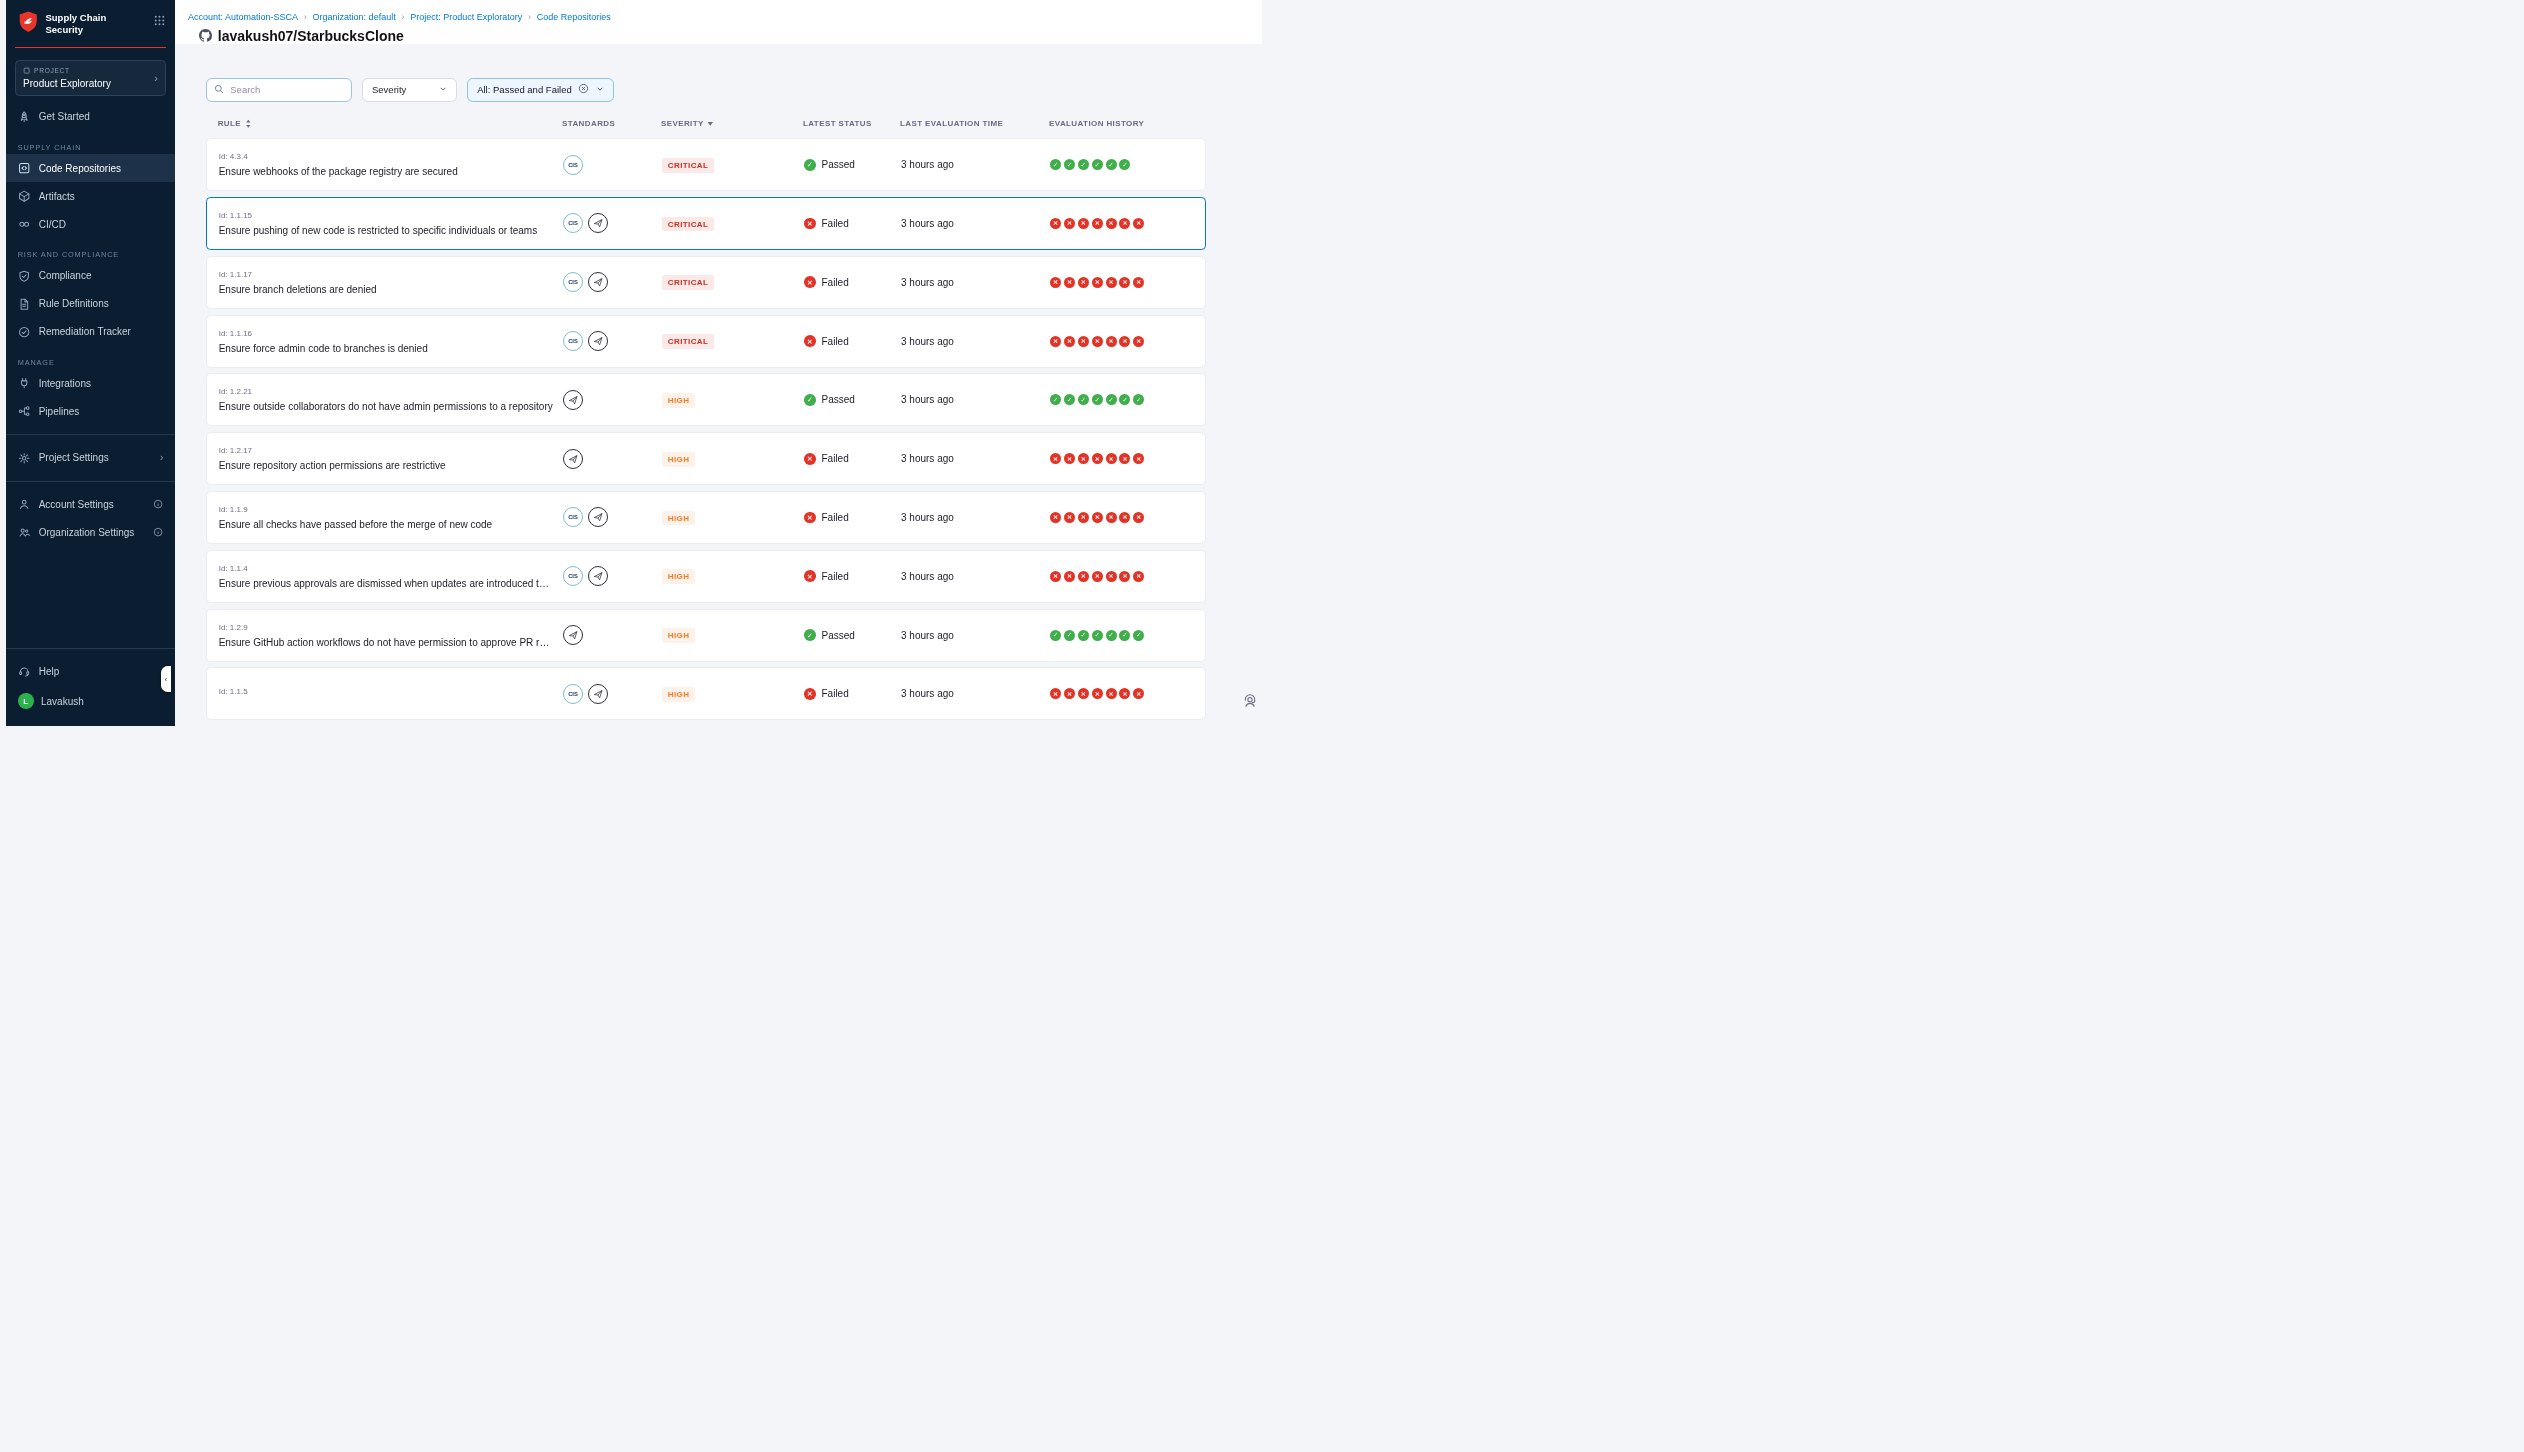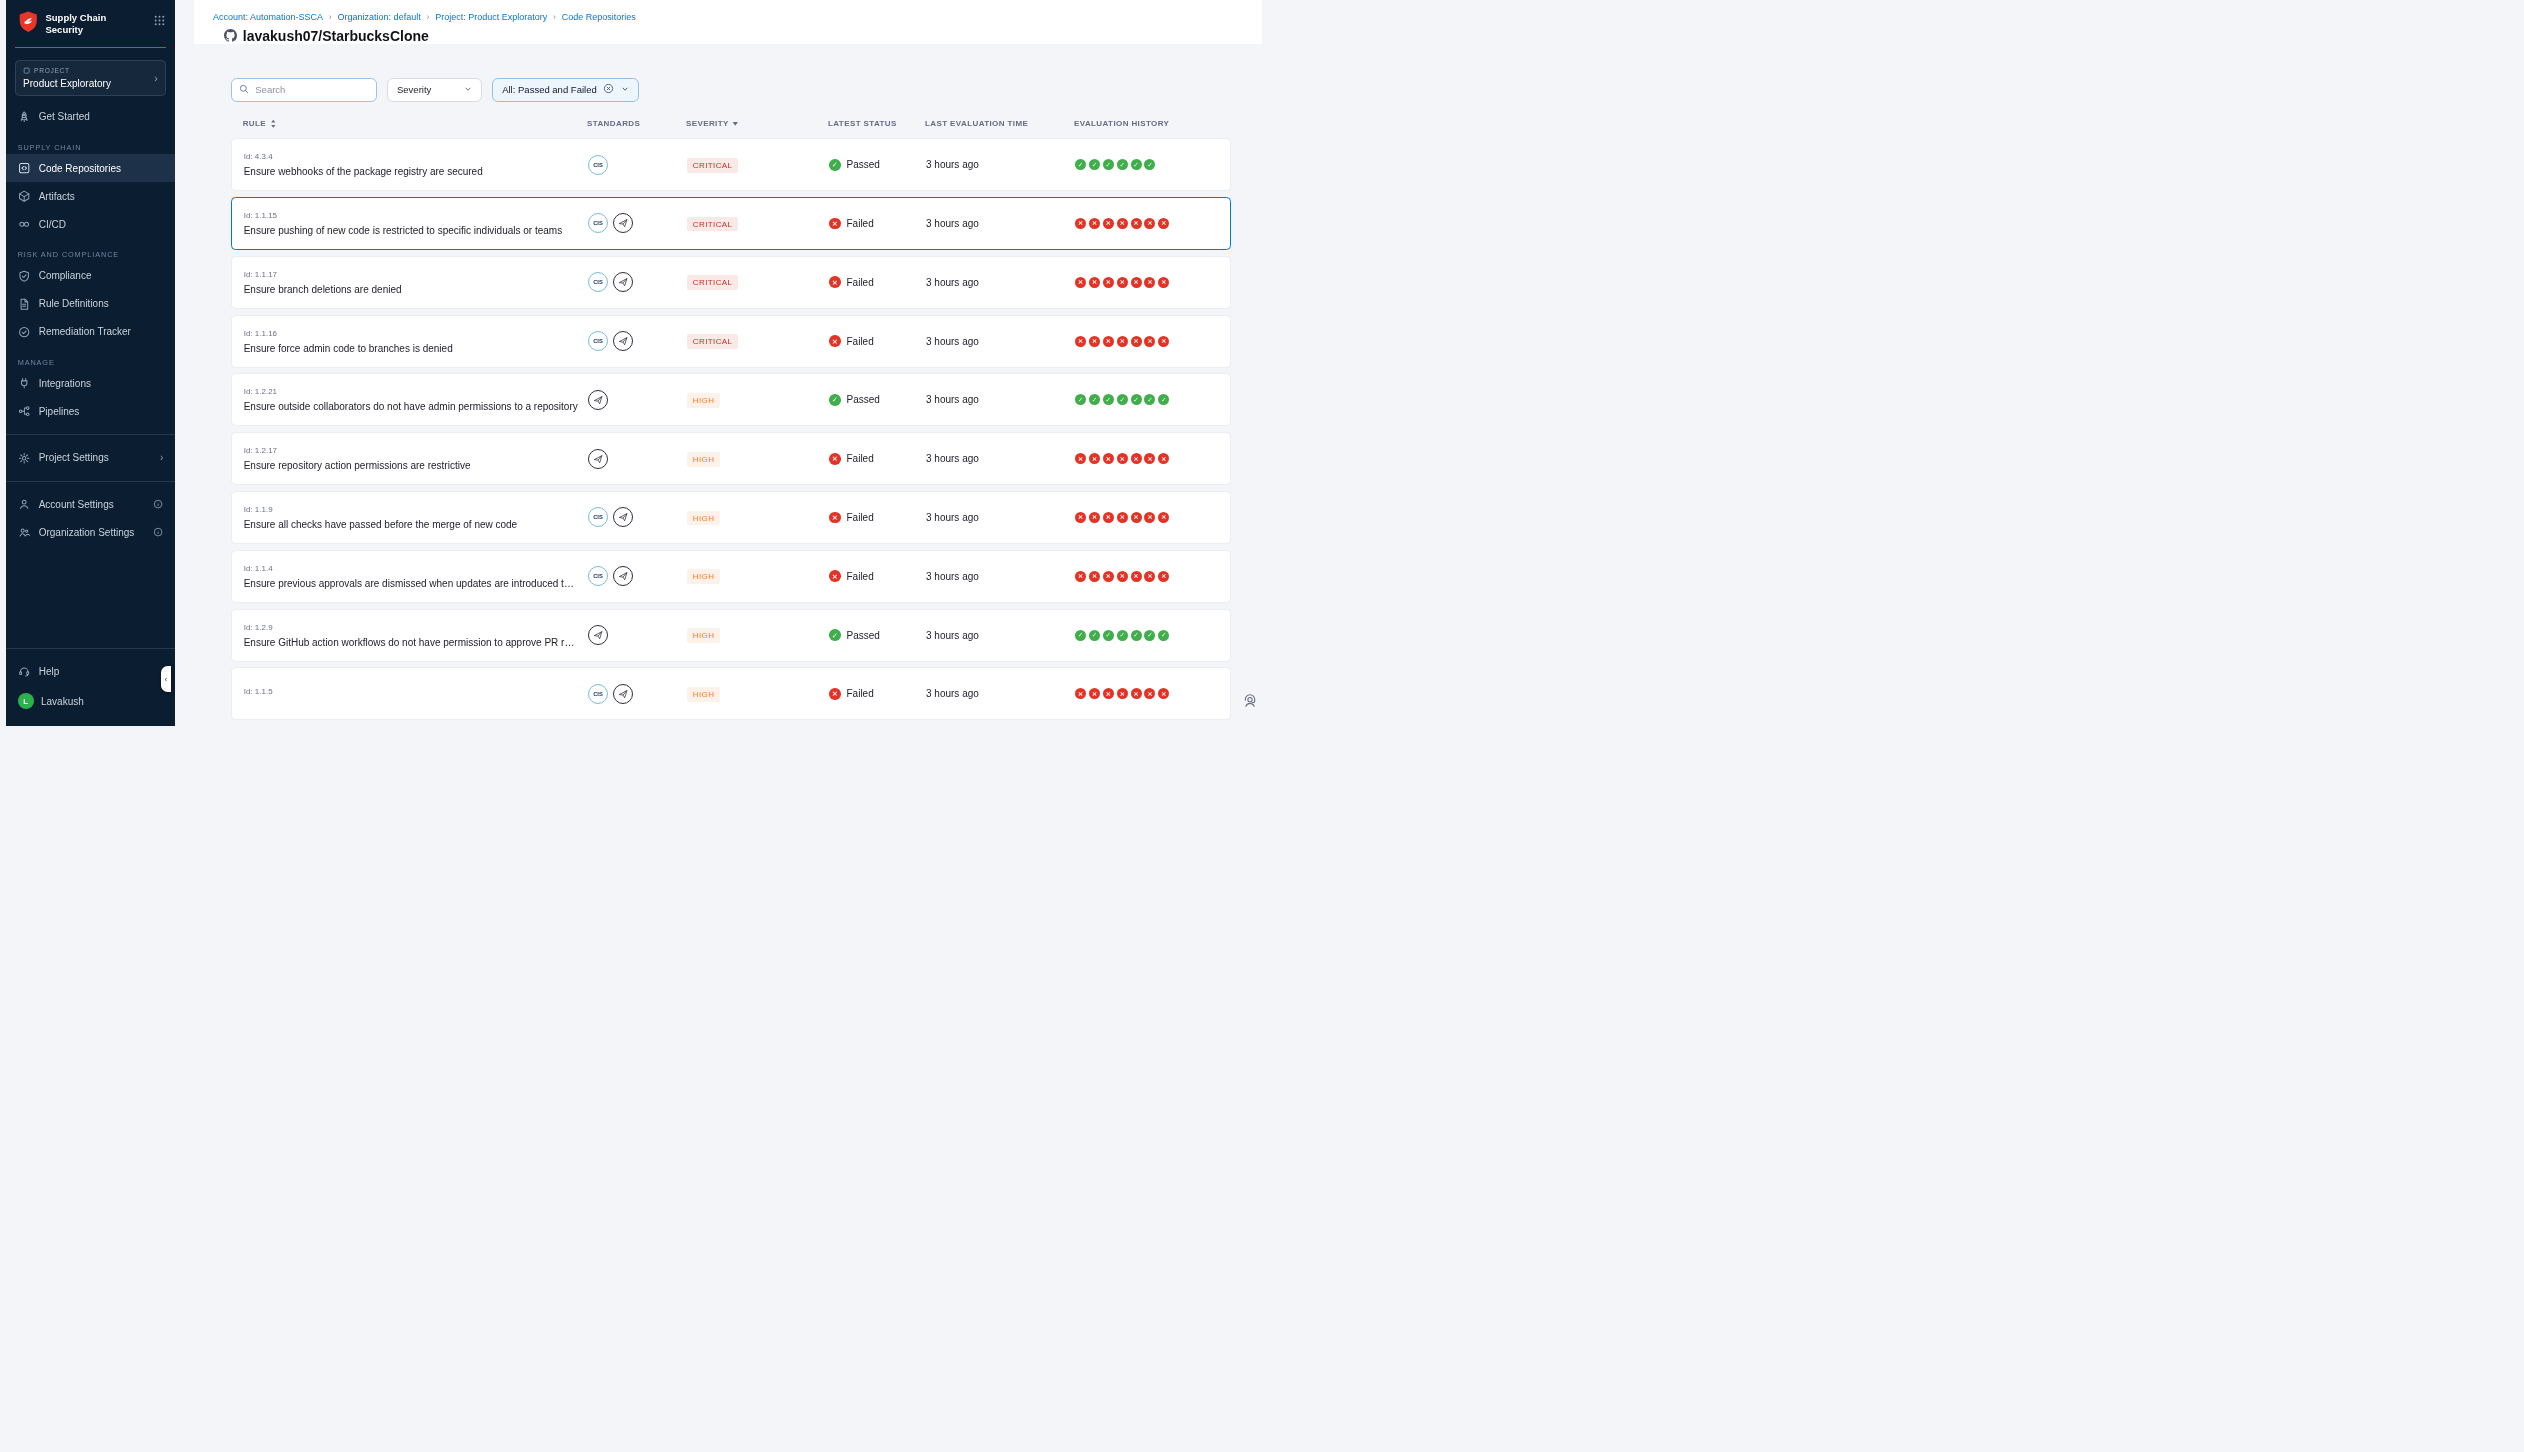--- a/index.html
+++ b/index.html
@@ -24,21 +24,21 @@
   .nicon svg { stroke:#8fa3b7; fill:none; stroke-width:1.3; stroke-linecap:round; stroke-linejoin:round; }
   .section-label { margin:11.7px 11.7px 2.9px 11.7px; font-size:7.3px; letter-spacing:0.9px; color:#6e87a0; }
   .side-divider { height:0.7px; background:#24384e; margin:8.8px 0; }
   .right-adorn { margin-left:auto; display:flex; align-items:center; color:#8ea4b8; }
   .spacer { flex:1; }
   .user-row { height:32px; display:flex; align-items:center; gap:7.3px; padding:0 11.7px; font-size:10px; cursor:pointer; margin-bottom:8.8px; }
   .avatar { width:16px; height:16px; border-radius:50%; background:#2bb24c; color:#fff; font-size:8px; font-weight:bold; display:flex; align-items:center; justify-content:center; }
   .collapse-tab { position:absolute; left:161px; top:666px; width:9.5px; height:26px; background:#fff; border-radius:6.6px 0 0 6.6px; box-shadow:0 0.7px 2.9px rgba(0,0,0,0.35); display:flex; align-items:center; justify-content:center; font-size:8px; color:#333; cursor:pointer; z-index:6; }
 
   
-  .main { position:absolute; left:169px; top:0; width:1093px; height:726px;margin-left:25px; }
+  .main { position:absolute; left:169px; top:0; width:1093px; height:726px; }
   .topbar { background:#fff; padding-top:11.7px; }
   .breadcrumbs { padding-left:19px; font-size:9px; display:flex; align-items:center; gap:5.8px; }
   .crumb { color:#0278d5; cursor:pointer; }
   .crumb-sep { color:#9293ab; font-size:8.8px; }
   .title-row { padding-left:30px; margin-top:6.6px; display:flex; align-items:center; gap:5.8px; }
   .page-title { font-size:14px; font-weight:bold; color:#121216; }
   .tabs { margin-top:11px; padding-left:42px; display:flex; gap:28px; border-bottom:0.7px solid #d9dae5; }
   .tab { font-size:10.2px; color:#3f425e; padding-bottom:9.5px; cursor:pointer; position:relative; }
   .tab.active { color:#15152e; font-weight:bold; }
   .tab.active::after { content:""; position:absolute; left:-4.4px; right:-4.4px; bottom:-0.7px; height:2.2px; background:#0278d5; border-radius:1.5px; }
@@ -57,21 +57,21 @@
   .th:first-child { padding-left:11.7px; }
   .rows { width:1000px; margin-top:9.5px; }
   .rule-row { background:#fff; border:0.7px solid #ebedf4; border-radius:4.4px; height:53px; margin-bottom:5.8px; cursor:pointer; }
   .rule-row.selected { border:1.1px solid #0278d5; }
   .rule-cell { padding-left:11.7px; }
   .rule-id { font-size:8px; color:#6d6f87; margin-bottom:5.1px; }
   .rule-title { font-size:10px; color:#22222e; white-space:nowrap; overflow:hidden; text-overflow:ellipsis; padding-right:10.2px; }
   .standards-cell { display:flex; gap:5.1px; align-items:center; }
   .badge-cis { width:20px; height:20px; border-radius:50%; background:#fff; border:1.1px solid #7bbdd4; color:#17335c; font-size:5.8px; font-weight:bold; display:flex; align-items:center; justify-content:center; }
   .badge-scorecard { width:20px; height:20px; border-radius:50%; background:#fff; border:1.1px solid #2f3038; display:flex; align-items:center; justify-content:center; }
-  .sev-badge { display:inline-block; padding:2.9px 5.8px; border-radius:2px; font-size:8px; font-weight:normal; letter-spacing:0.4px; }
+  .sev-badge { display:inline-block; padding:2.9px 5.8px; border-radius:2px; font-size:8px; font-weight:bold; letter-spacing:0.4px; }
   .sev-badge.critical { color:#cb2e22; background:#fbe9e7; }
   .sev-badge.high { color:#ff7a21; background:#fdf2ea; }
   .status-cell { display:flex; align-items:center; gap:5.8px; font-size:10px; color:#22222e; }
   .dot { width:11.7px; height:11.7px; border-radius:50%; color:#fff; font-size:7.3px; font-weight:bold; display:inline-flex; align-items:center; justify-content:center; font-family:"DejaVu Sans",sans-serif; flex:none; }
   .dot.pass { background:#3fae4b; }
   .dot.fail { background:#e43326; }
   .time-cell { font-size:10px; color:#22222e; }
   .history-cell { display:flex; gap:2.9px; align-items:center; }
   .history-cell .dot { width:11px; height:11px; font-size:6.6px; }
 

